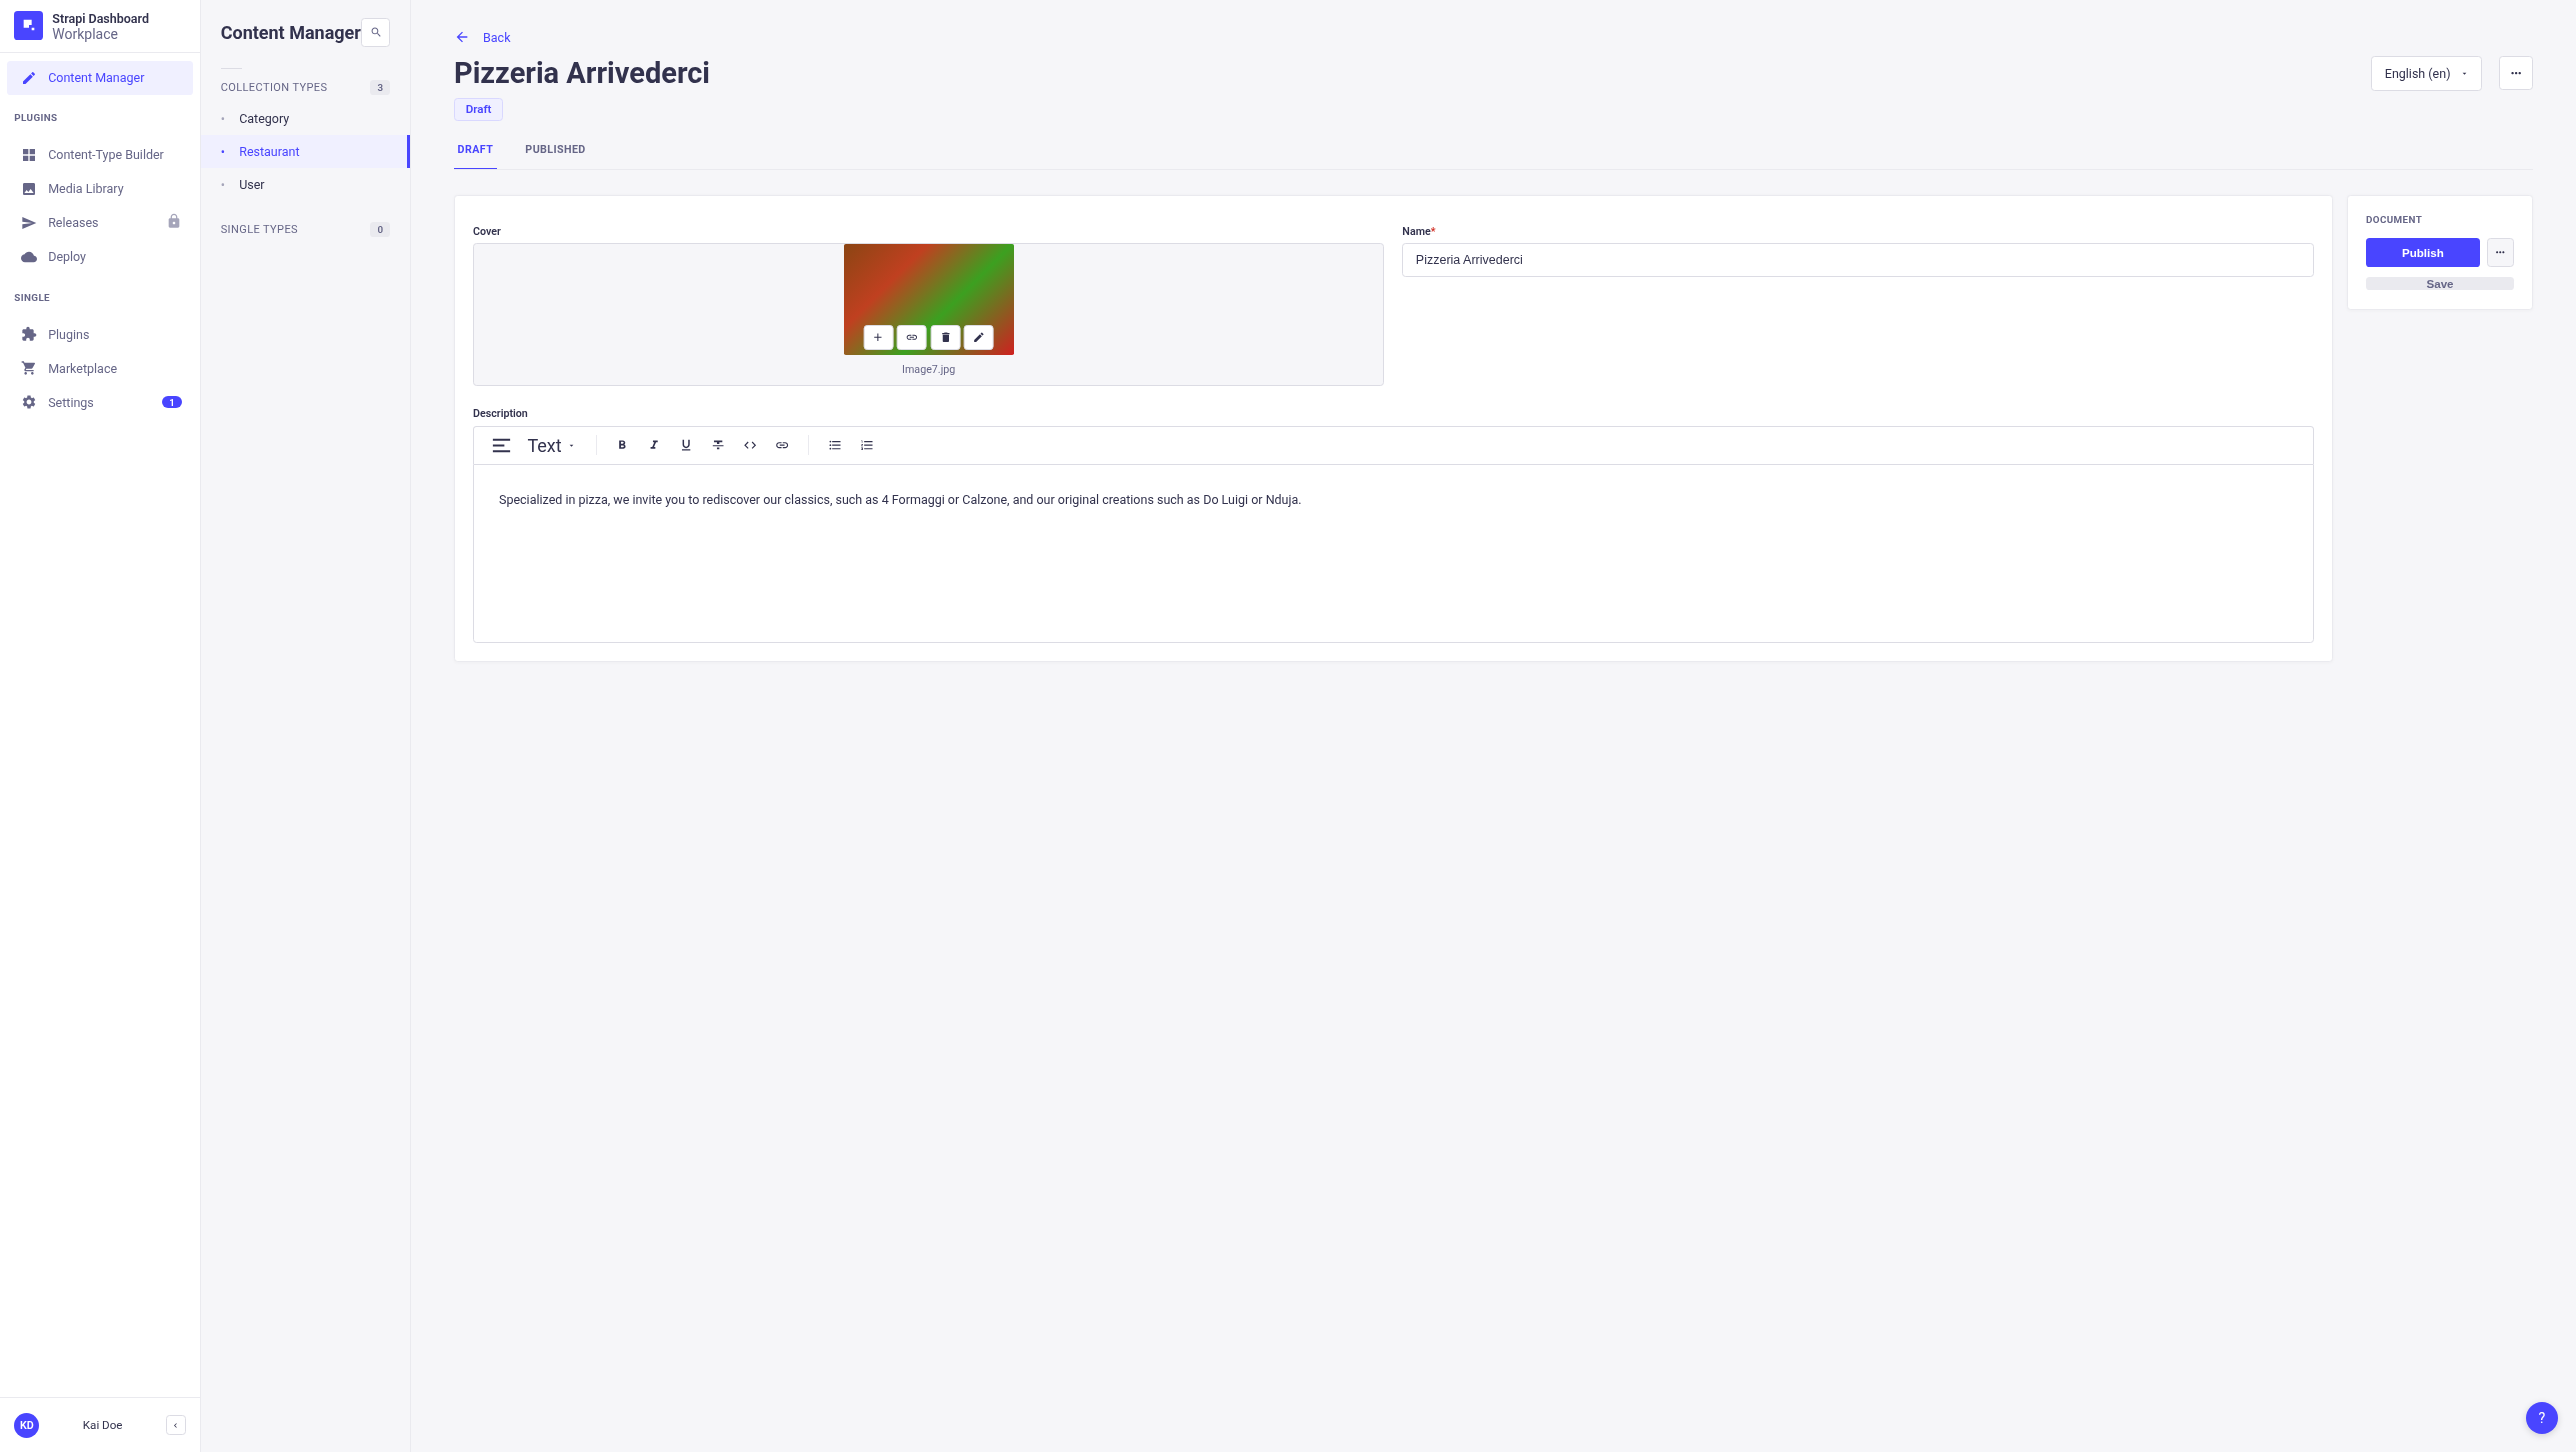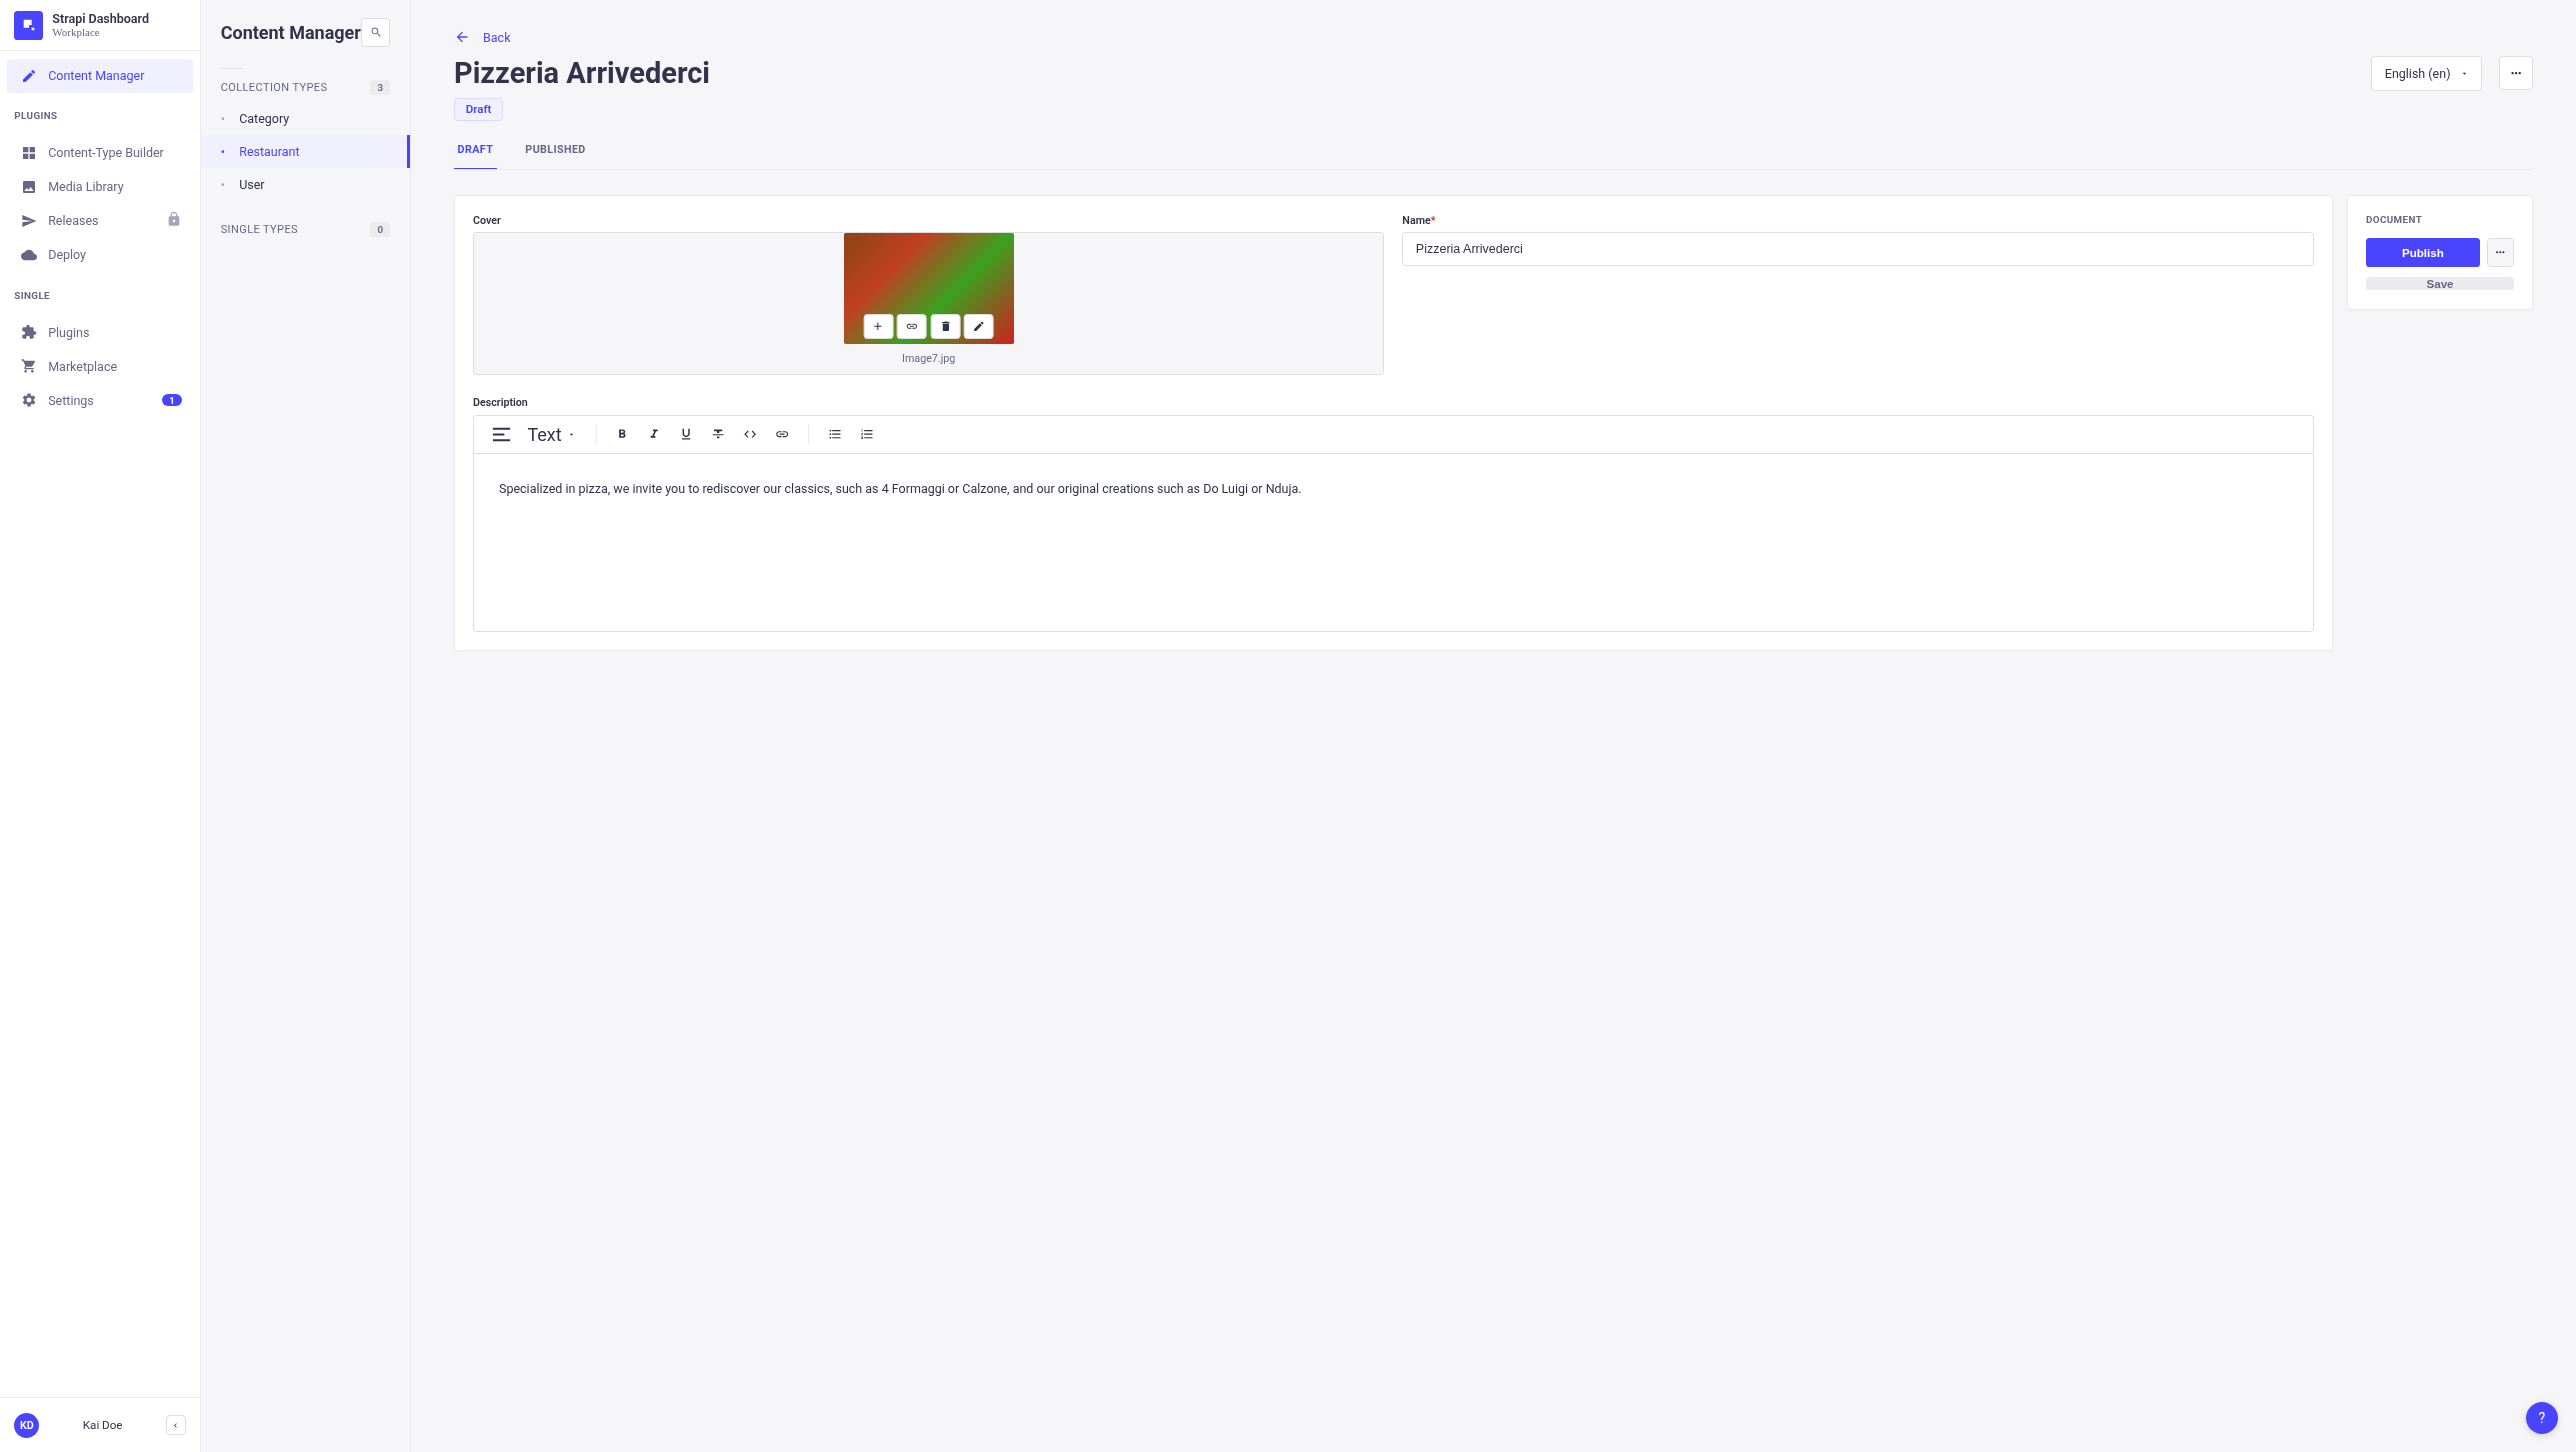--- a/index.html
+++ b/index.html
@@ -6,21 +6,21 @@
     body { font-family: -apple-system, BlinkMacSystemFont, 'Segoe UI', Roboto, sans-serif; background: #f6f6f9; color: #32324d; font-size: 12.5px; }
     .app { display: flex; height: 100vh; }
     
     
     .sidebar-left { width: 201px; background: #fff; border-right: 0.9px solid #eaeaef; display: flex; flex-direction: column; }
     .sidebar-header { display: flex; padding: 10.7px 14.3px; border-bottom: 0.9px solid #eaeaef; gap: 9px; }
     .logo { width: 29px; height: 29px; background: #4945ff; border-radius: 3.6px; display: flex; align-items: center; justify-content: center; }
     .logo svg { width: 16px; height: 16px; }
     .sidebar-header-text { display: flex; flex-direction: column; }
     .sidebar-title { font-weight: 600; font-size: 12.5px; color: #32324d; }
-    .sidebar-subtitle { font-size: 11px; color: #666687; font-family: Liberation Serif, serif; }
+    .sidebar-subtitle { font-size: 14px; color: #666687; }
     .nav-section { padding: 7.2px; }
     .nav-section-label { font-size: 9.8px; font-weight: 700; color: #666687; letter-spacing: 0.4px; padding: 10.7px 14.3px 7.2px; }
     .nav-item { display: flex; align-items: center; padding: 9px 14.3px; gap: 10.7px; border-radius: 3.6px; cursor: pointer; color: #666687; position: relative; }
     .nav-item.active { background: #f0f0ff; color: #4945ff; }
     .nav-item svg { width: 16px; height: 16px; flex-shrink: 0; }
     .nav-badge { position: absolute; right: 10.7px; background: #4945ff; color: #fff; border-radius: 9px; padding: 0.9px 7.2px; font-size: 9.8px; font-weight: 600; }
     .nav-lock { position: absolute; right: 10.7px; color: #a5a5ba; }
     
     .user-footer { margin-top: auto; border-top: 0.9px solid #eaeaef; padding: 14.3px; display: flex; align-items: center; gap: 6px; }
     .user-avatar { width: 25px; height: 25px; background: #4945ff; color: #fff; border-radius: 50%; display: flex; align-items: center; justify-content: center; font-size: 10.7px; font-weight: 600; }
@@ -52,21 +52,21 @@
     .more-btn { width: 34px; height: 34px; border: 0.9px solid #dcdce4; background: #fff; border-radius: 3.6px; display: flex; align-items: center; justify-content: center; cursor: pointer; }
     .status-badge { display: inline-block; border: 0.9px solid #d9d8ff; background: #f0f0ff; color: #4945ff; padding: 3.6px 10.7px; border-radius: 3.6px; font-size: 11.6px; font-weight: 600; margin-bottom: 21.5px; }
     
     .tabs { display: flex; gap: 25px; border-bottom: 0.9px solid #eaeaef; margin-bottom: 25px; }
     .tab { padding: 0 3.6px 12.5px; font-size: 10.7px; font-weight: 700; color: #666687; letter-spacing: 0.4px; cursor: pointer; border-bottom: 1.8px solid transparent; }
     .tab.active { color: #4945ff; border-bottom-color: #4945ff; }
     
     .content-row { display: flex; gap: 14.3px; align-items: flex-start; }
     .content-card { background: #fff; border-radius: 3.6px; border: 0.9px solid #eaeaef; padding: 18px; flex: 1; box-shadow: 0 0.9px 3.6px rgba(0,0,0,0.03); }
     .form-row { display: flex; gap: 18px; margin-bottom: 21.5px; }
-    .form-col { flex: 1; }
+    .form-col { flex: 1; margin-top: 11px; }
     .field-label { font-size: 10.7px; font-weight: 600; color: #32324d; margin-bottom: 5.4px; display: block; }
     .field-required { color: #d02b20; }
     .cover-upload { border: 0.9px solid #dcdce4; background: #f6f6f9; border-radius: 3.6px; padding: 0; display: flex; flex-direction: column; align-items: center; }
     .cover-img { width: 170px; height: 111px; background: linear-gradient(135deg, #8b4513 0%, #c04020 30%, #3ca020 60%, #d02020 100%); position: relative; border-radius: 1.8px; overflow: hidden; }
     .cover-actions { display: flex; gap: 3.6px; position: absolute; bottom: 5.4px; left: 50%; transform: translateX(-50%); }
     .cover-action-btn { width: 30px; height: 25px; background: #fff; border: 0.9px solid #dcdce4; border-radius: 3.6px; display: flex; align-items: center; justify-content: center; cursor: pointer; }
     .cover-filename { font-size: 10.7px; color: #666687; margin-top: 7.2px; padding-bottom: 9px; }
     .text-input { width: 100%; border: 0.9px solid #dcdce4; border-radius: 3.6px; padding: 9px 12.5px; font-size: 12.5px; color: #32324d; background: #fff; }
     
     .editor-toolbar { border: 0.9px solid #dcdce4; border-bottom: none; border-radius: 3.6px 3.6px 0 0; padding: 7.2px 16px; display: flex; align-items: center; gap: 9px; background: #fff; }

